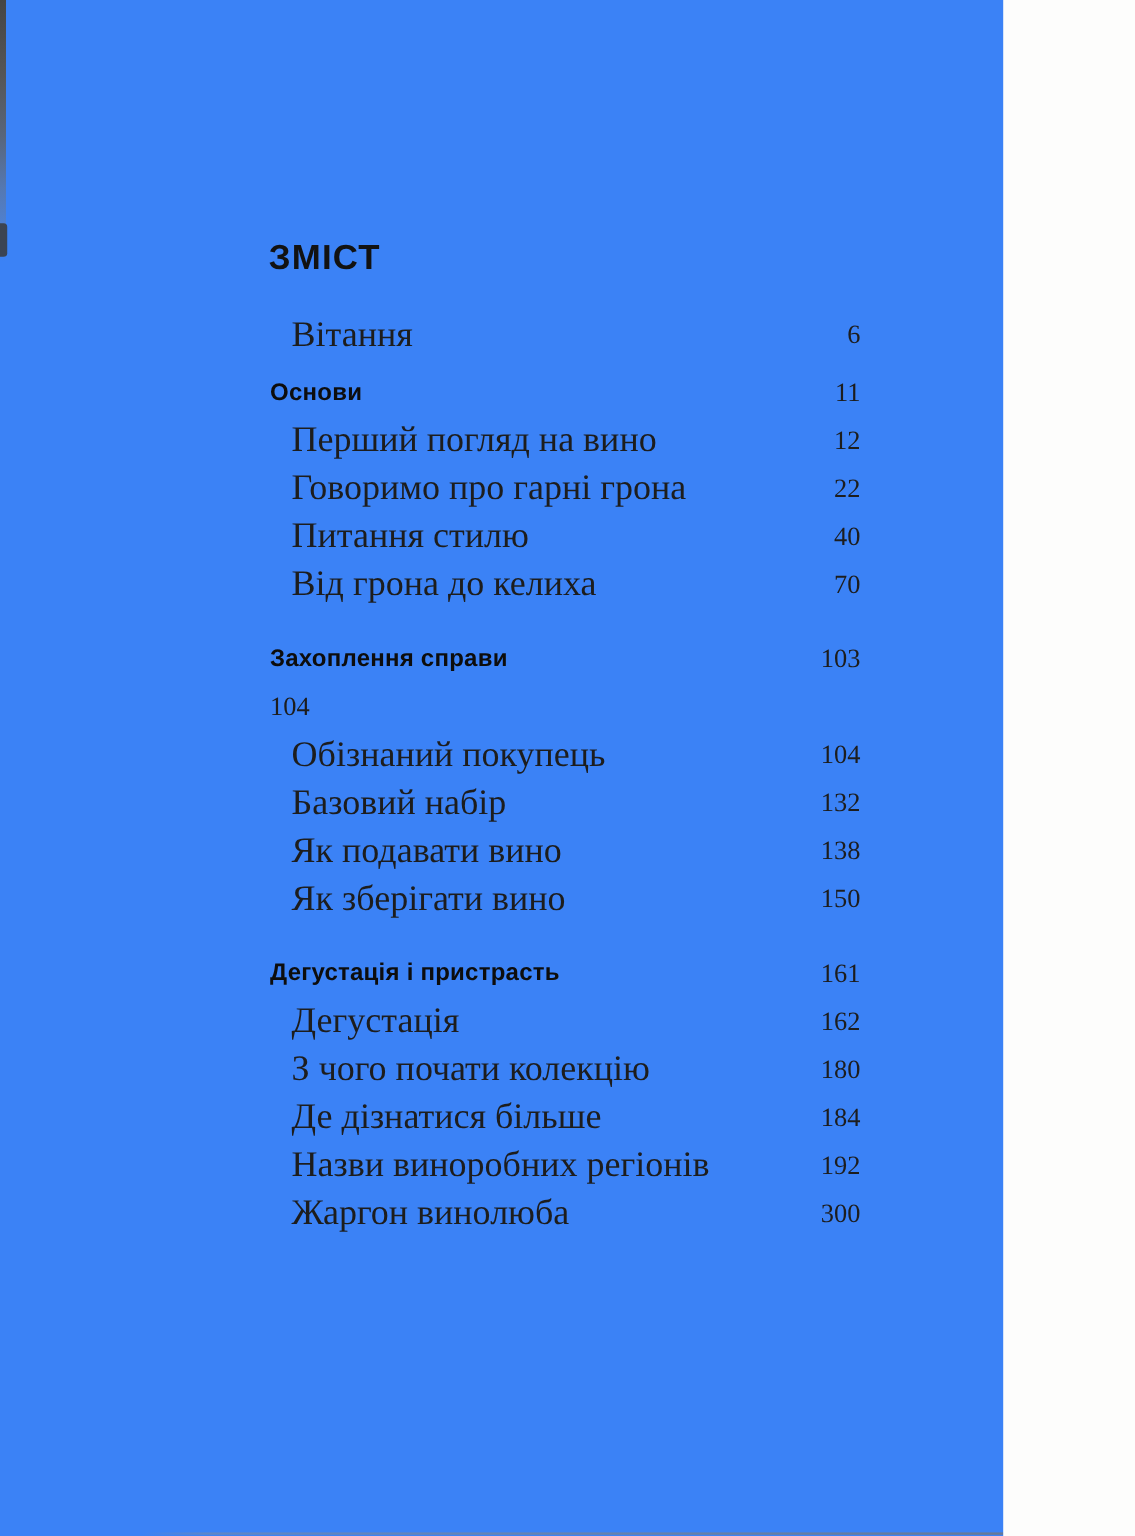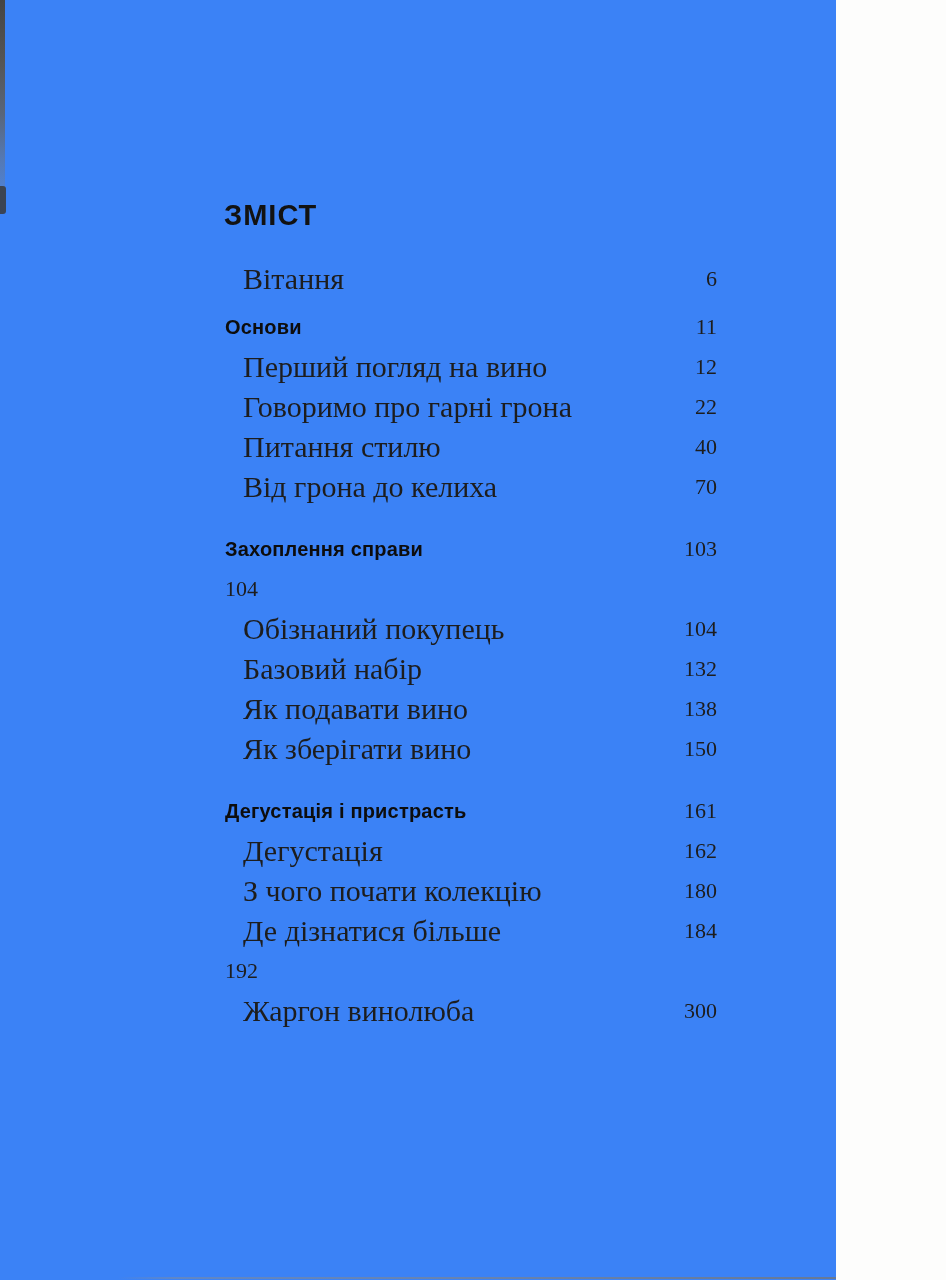--- a/index.html
+++ b/index.html
@@ -158,20 +158,21 @@
         </div>
         <div class="row item">
           <span class="label">З чого почати колекцію</span>
           <span class="pagenum">180</span>
         </div>
         <div class="row item">
           <span class="label">Де дізнатися більше</span>
           <span class="pagenum">184</span>
         </div>
         <div class="row item">
+          <span class="label">Назви виноробних регіонів</span>
           <span class="pagenum">192</span>
         </div>
         <div class="row item">
           <span class="label">Жаргон винолюба</span>
           <span class="pagenum">300</span>
         </div>
       </div>
     </div>
 
   <div class="bottom-line"></div>

